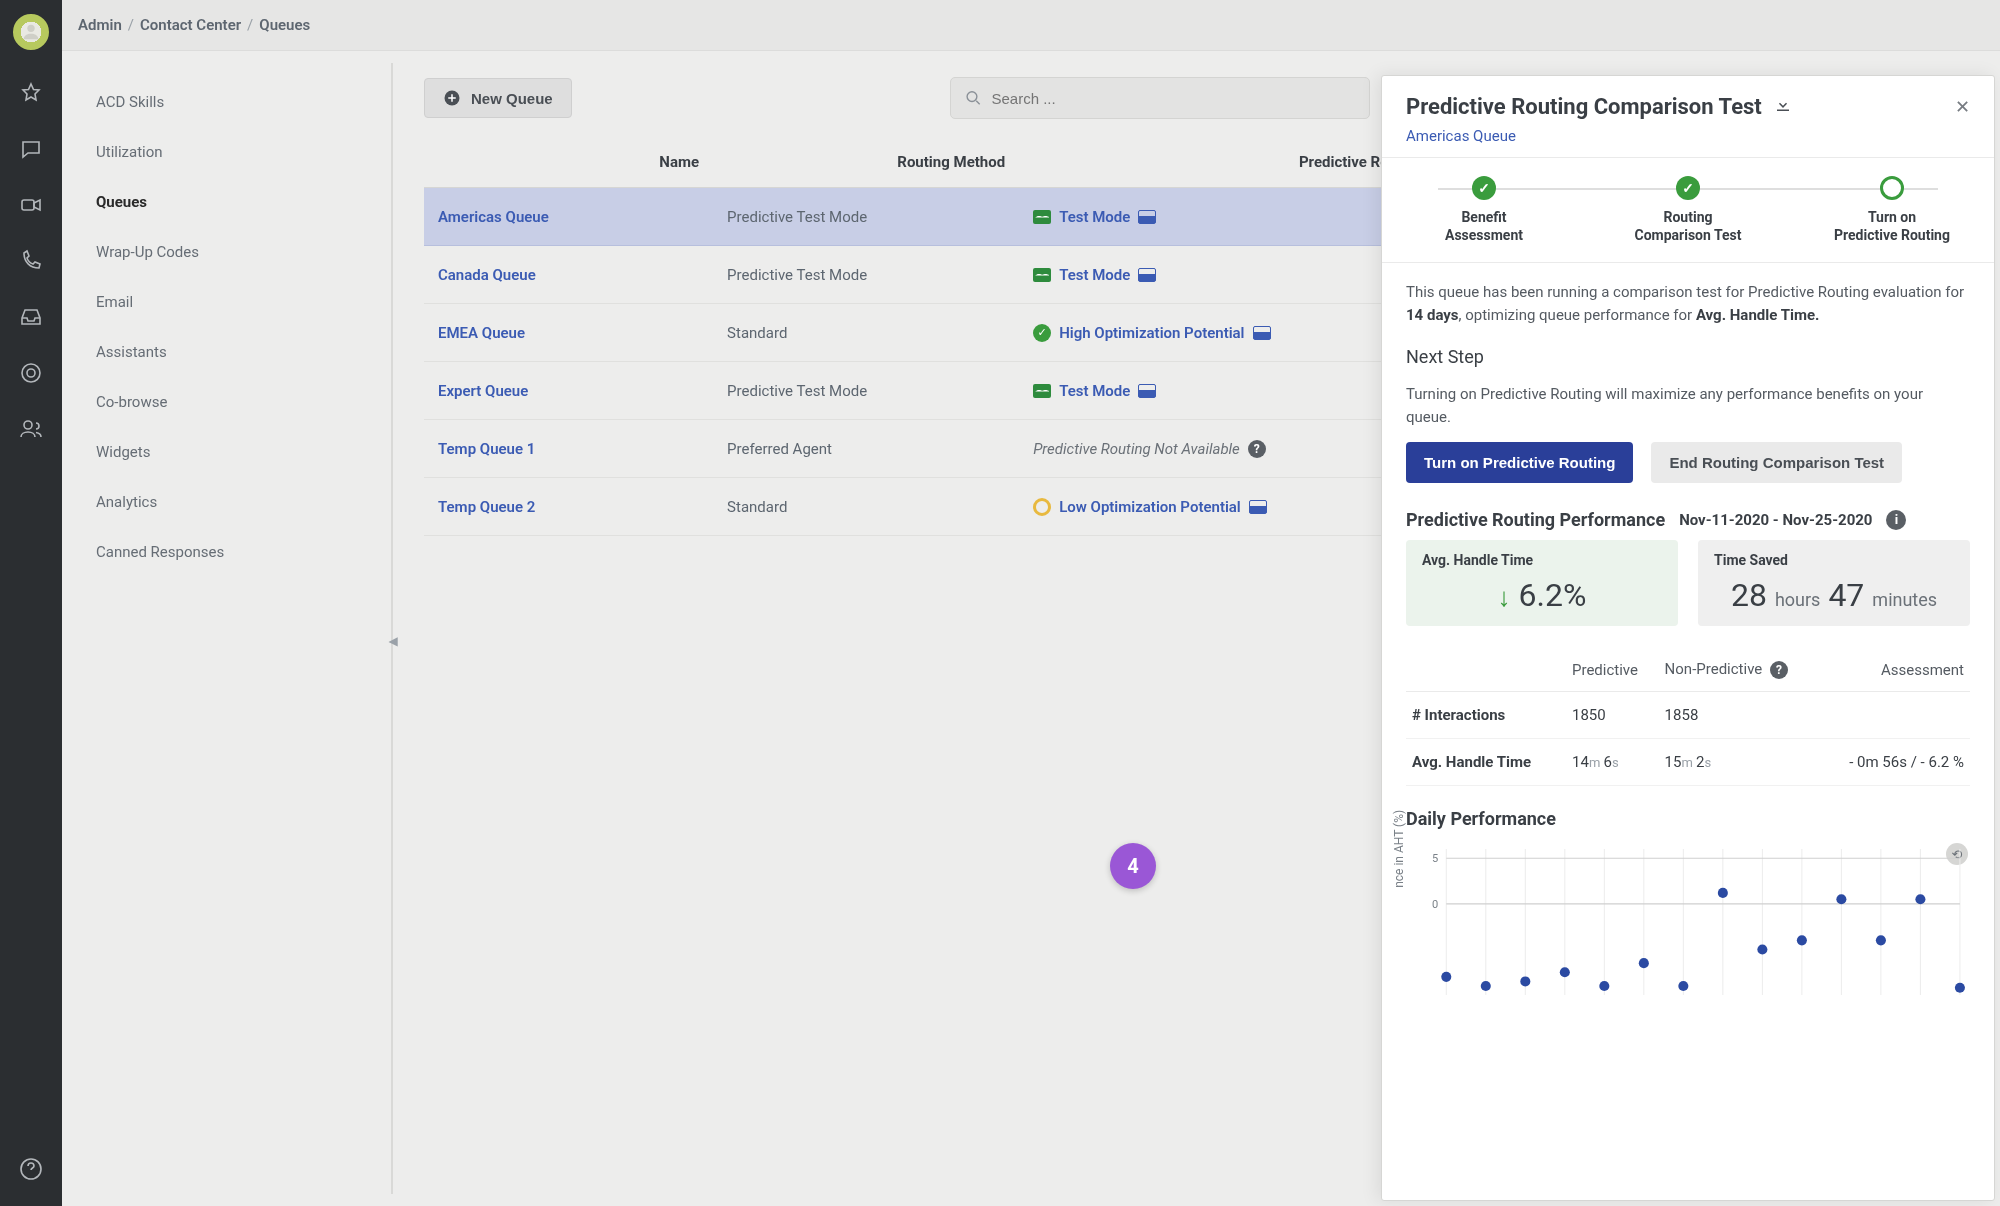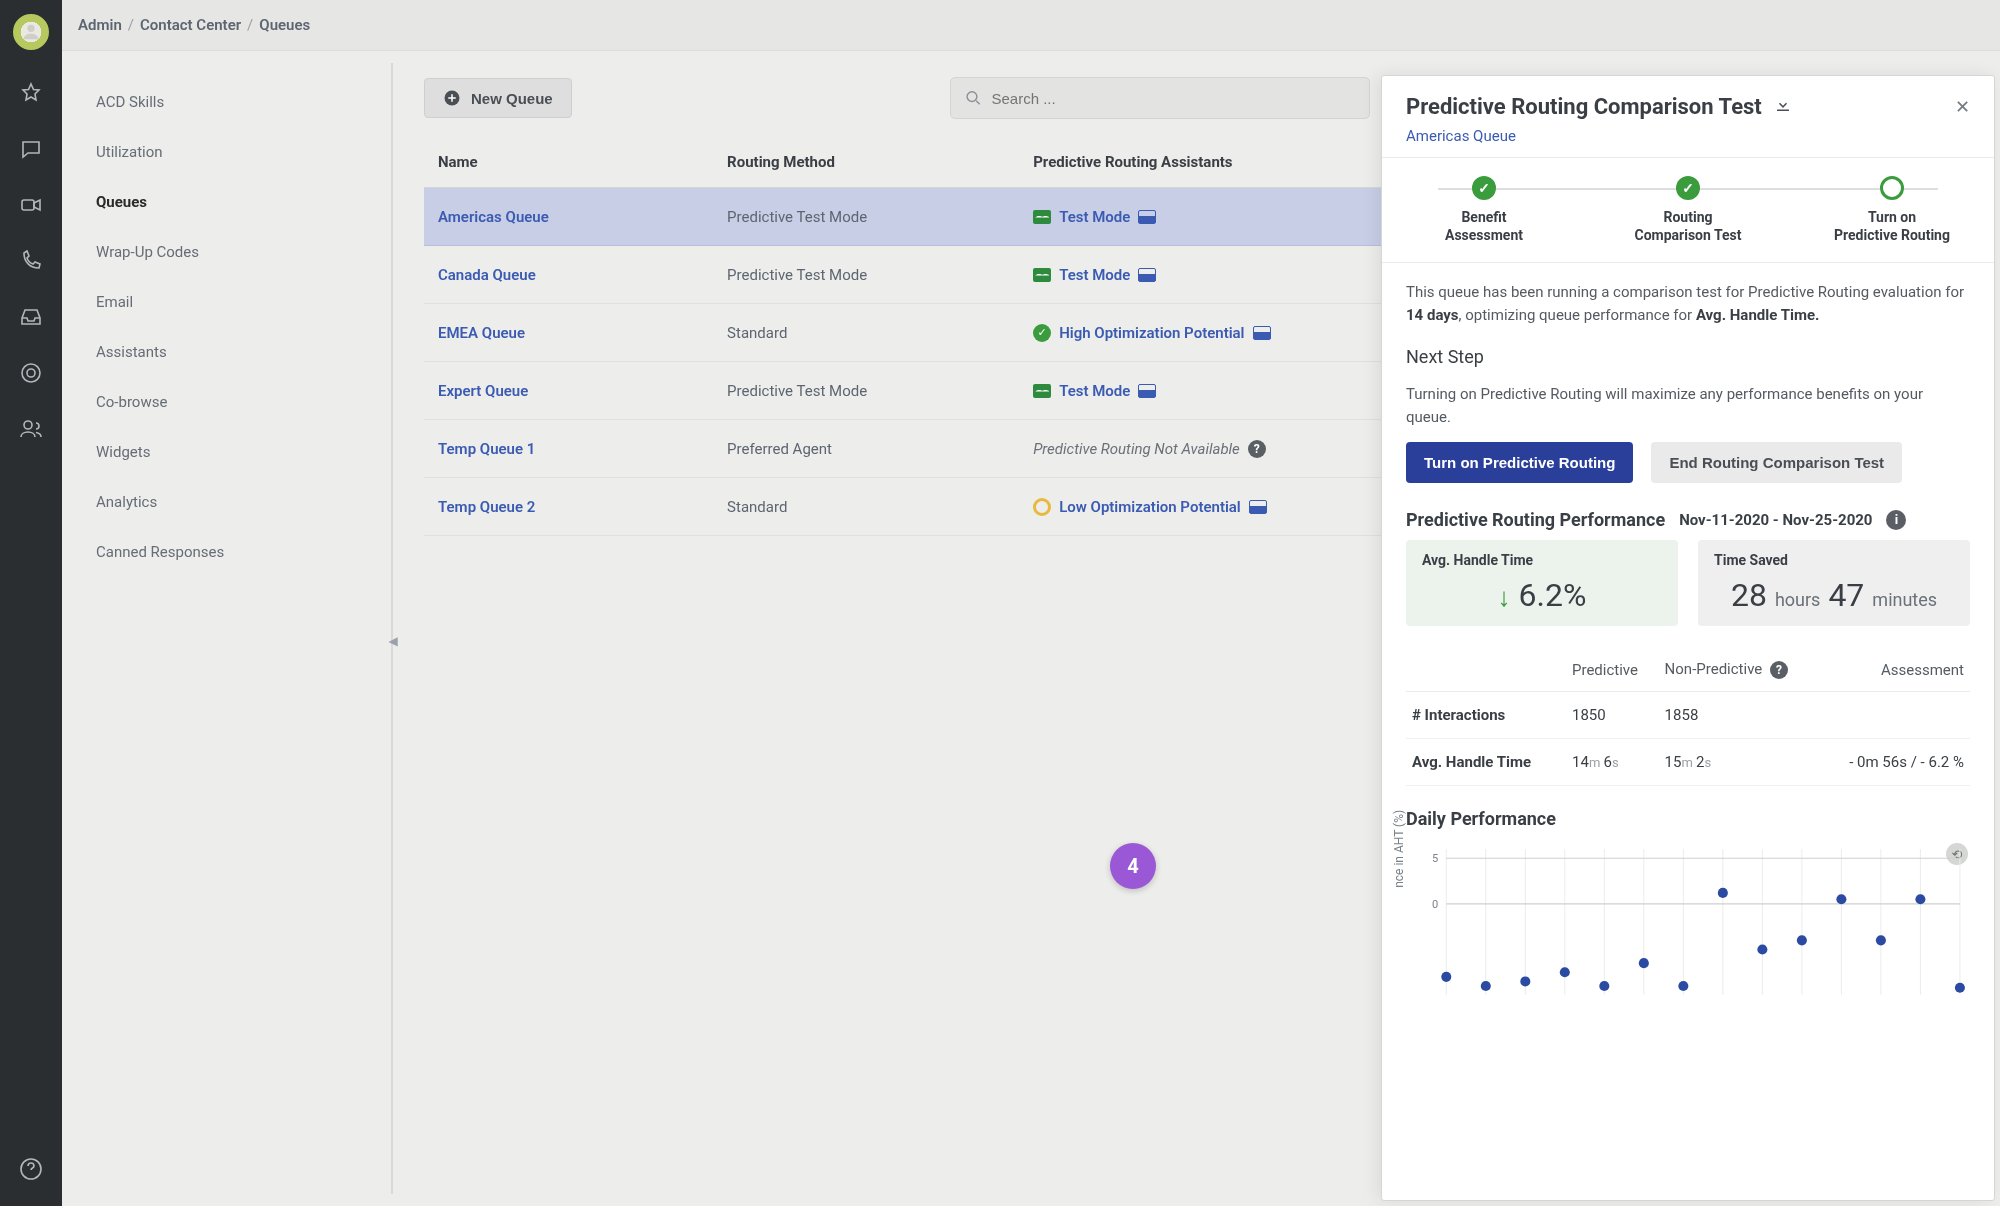--- a/index.html
+++ b/index.html
@@ -147,21 +147,21 @@
       font-size:15px; color:#4a4f55;
       width:100%;
     }
 
     table.queues {
       width:100%;
       border-collapse: collapse;
       font-size:15px;
     }
     table.queues th {
-      text-align:left;
+      text-align:right;
       color:#3a3f45;
       font-weight:700;
       padding: 16px 14px;
       border-bottom:1px solid #d6d6d4;
     }
     table.queues td {
       padding: 16px 14px;
       border-bottom:1px solid #e0e0de;
       color:#5d6670;
     }

